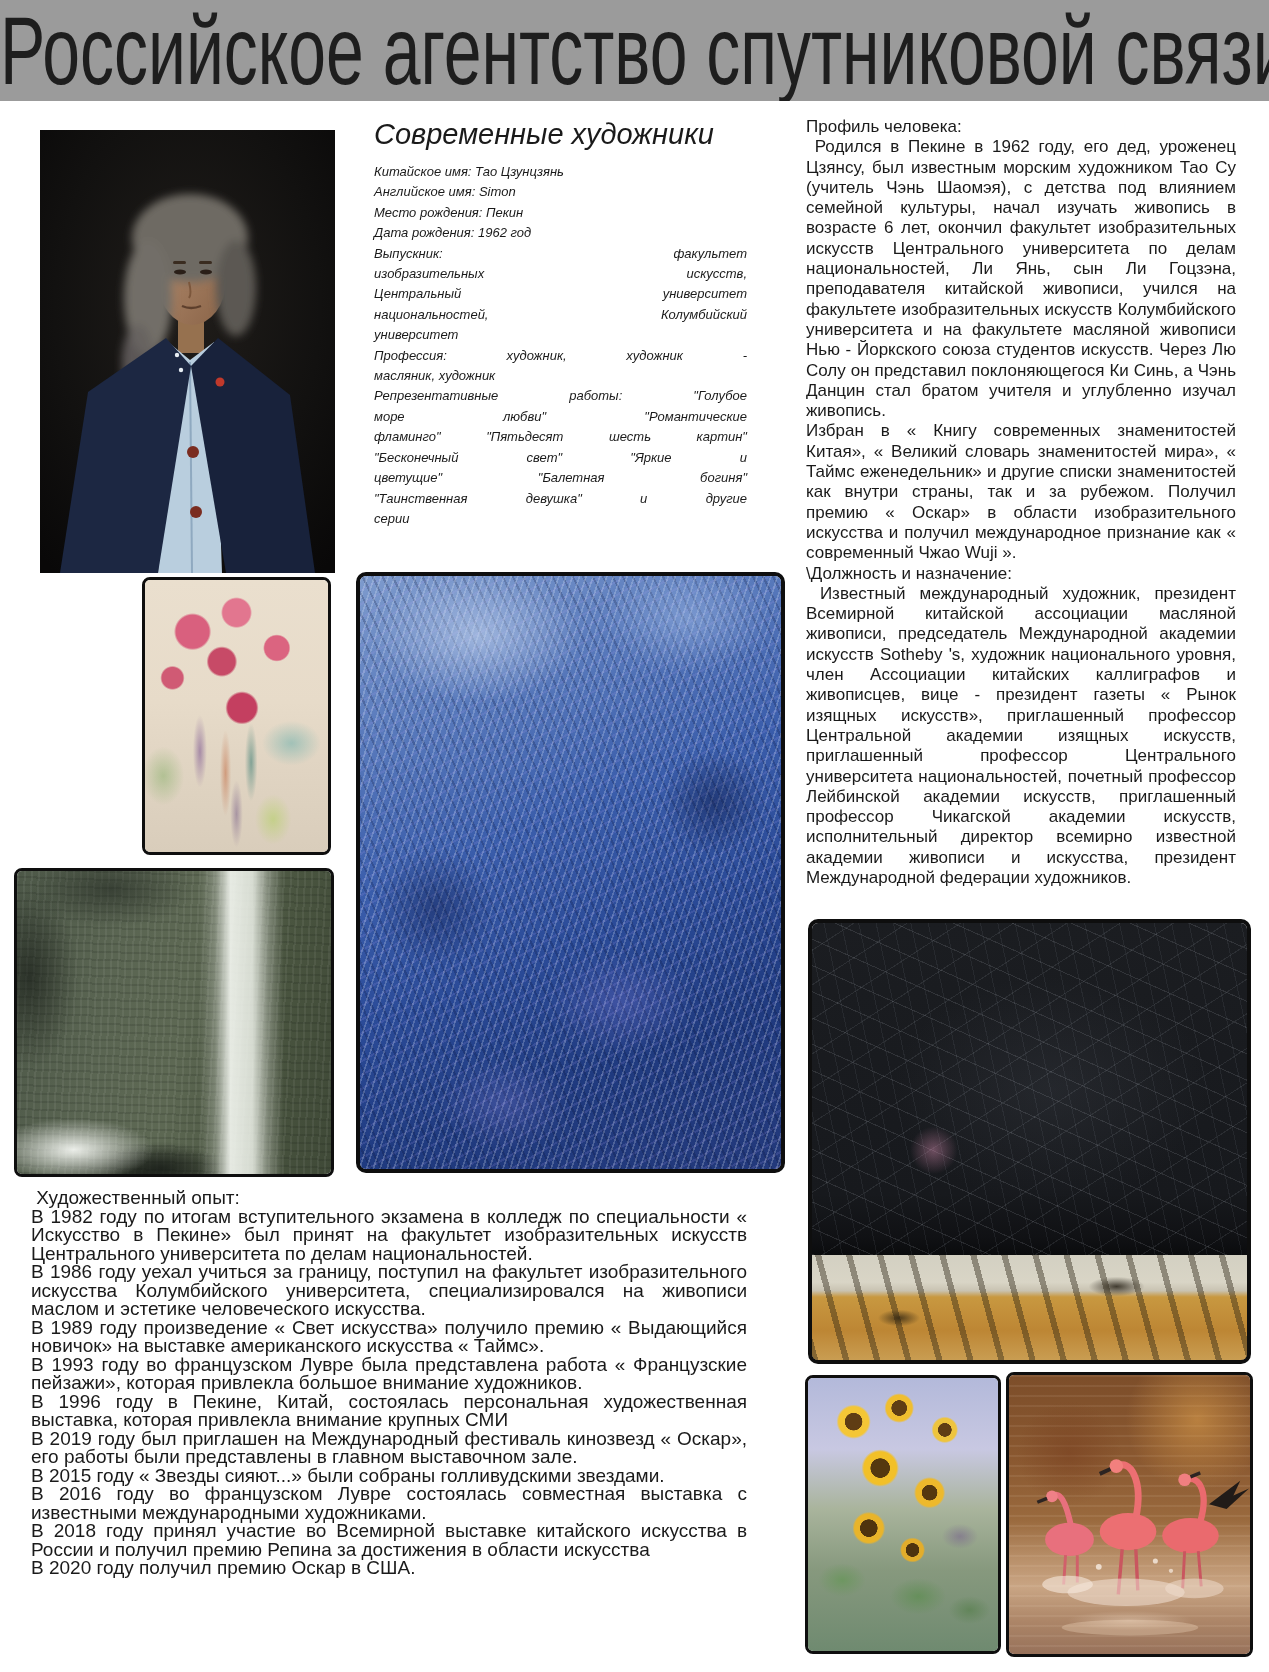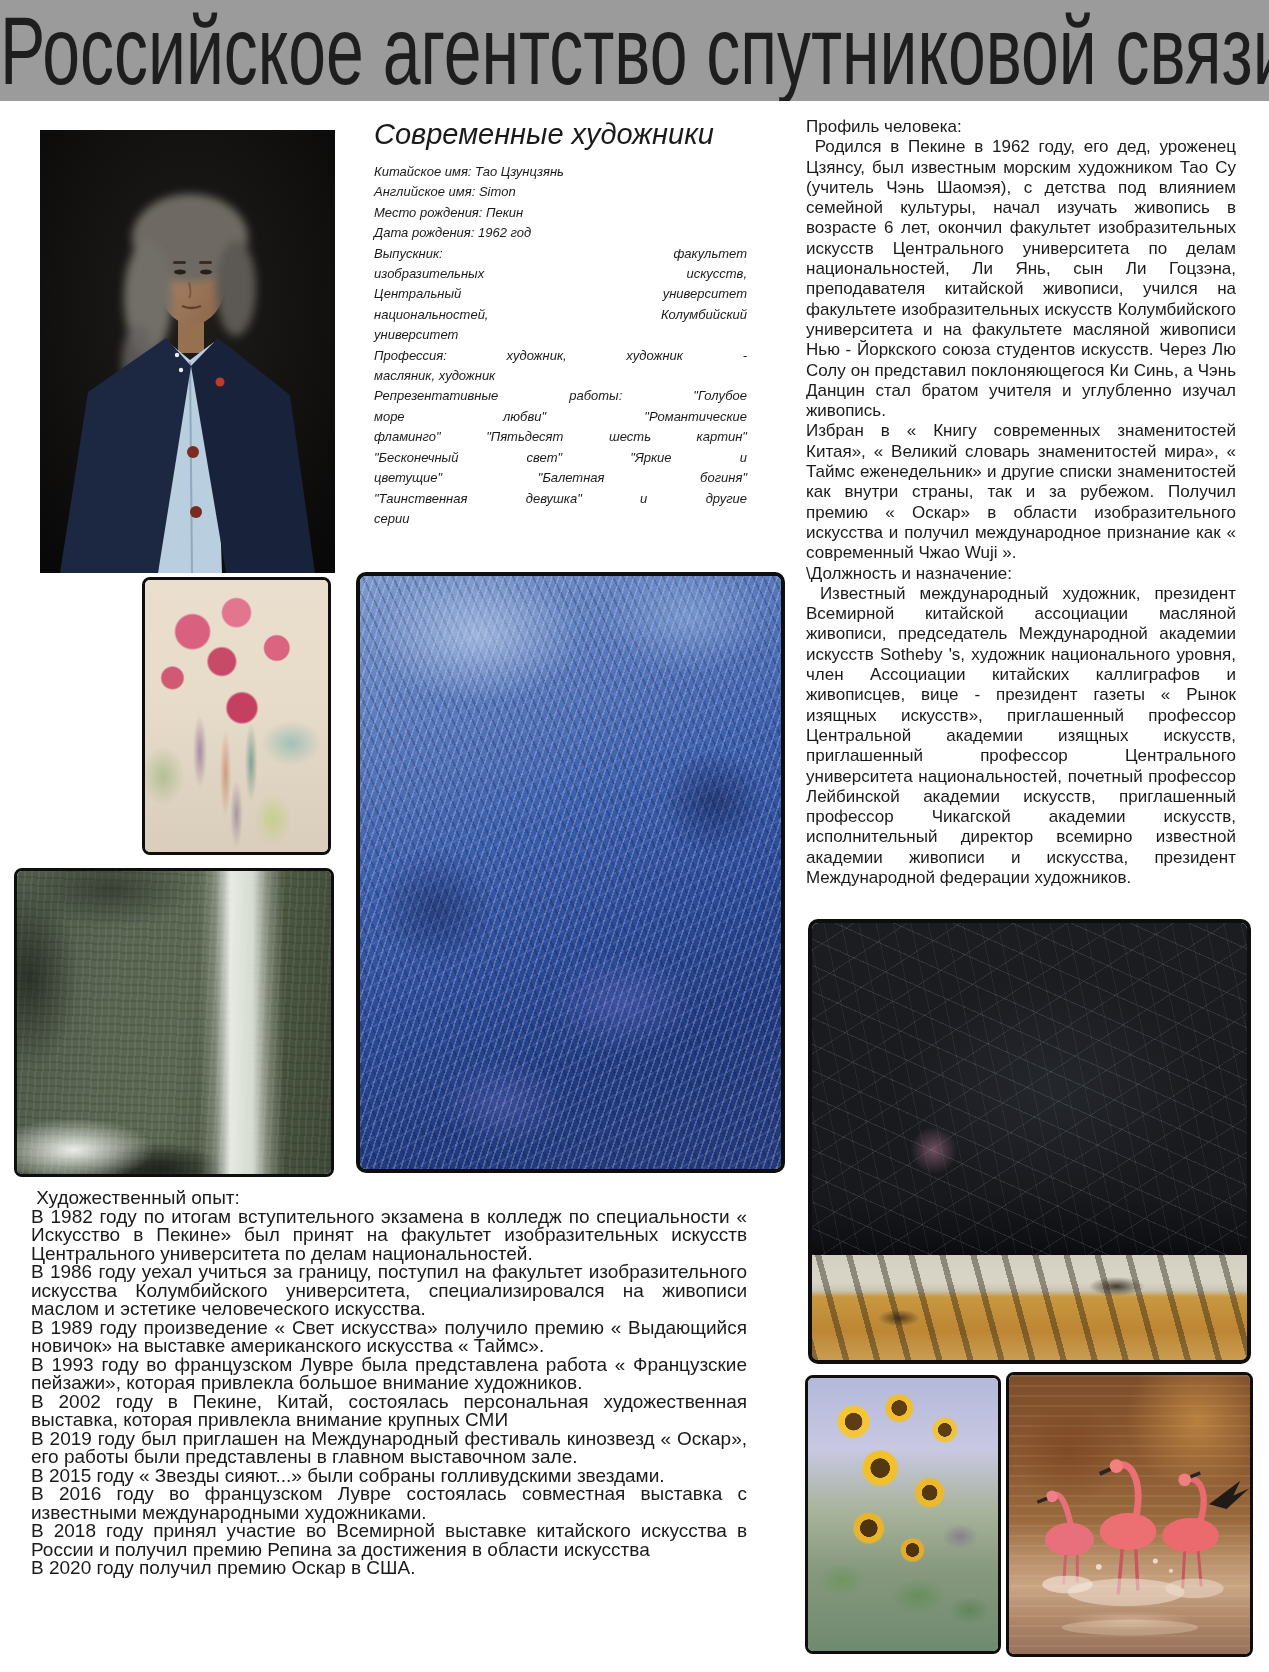--- a/index.html
+++ b/index.html
@@ -255,21 +255,21 @@
       </g>
     </svg>
   </div>
 
   <div class="experience">
       <div class="para"> Художественный опыт:</div>
       <div class="para">В 1982 году по итогам вступительного экзамена в колледж по специальности « Искусство в Пекине» был принят на факультет изобразительных искусств Центрального университета по делам национальностей.</div>
       <div class="para">В 1986 году уехал учиться за границу, поступил на факультет изобразительного искусства Колумбийского университета, специализировался на живописи маслом и эстетике человеческого искусства.</div>
       <div class="para">В 1989 году произведение « Свет искусства» получило премию « Выдающийся новичок» на выставке американского искусства « Таймс».</div>
       <div class="para">В 1993 году во французском Лувре была представлена работа « Французские пейзажи», которая привлекла большое внимание художников.</div>
-      <div class="para">В 2002 году в Пекине, Китай, состоялась персональная художественная выставка, которая привлекла внимание крупных СМИ</div>
+      <div class="para">В 1996 году в Пекине, Китай, состоялась персональная художественная выставка, которая привлекла внимание крупных СМИ</div>
       <div class="para">В 2019 году был приглашен на Международный фестиваль кинозвезд « Оскар», его работы были представлены в главном выставочном зале.</div>
       <div class="para">В 2015 году « Звезды сияют...» были собраны голливудскими звездами.</div>
       <div class="para">В 2016 году во французском Лувре состоялась совместная выставка с известными международными художниками.</div>
       <div class="para">В 2018 году принял участие во Всемирной выставке китайского искусства в России и получил премию Репина за достижения в области искусства</div>
       <div class="para">В 2020 году получил премию Оскар в США.</div>
     </div>
 
 </div>
 
 </body></html>

